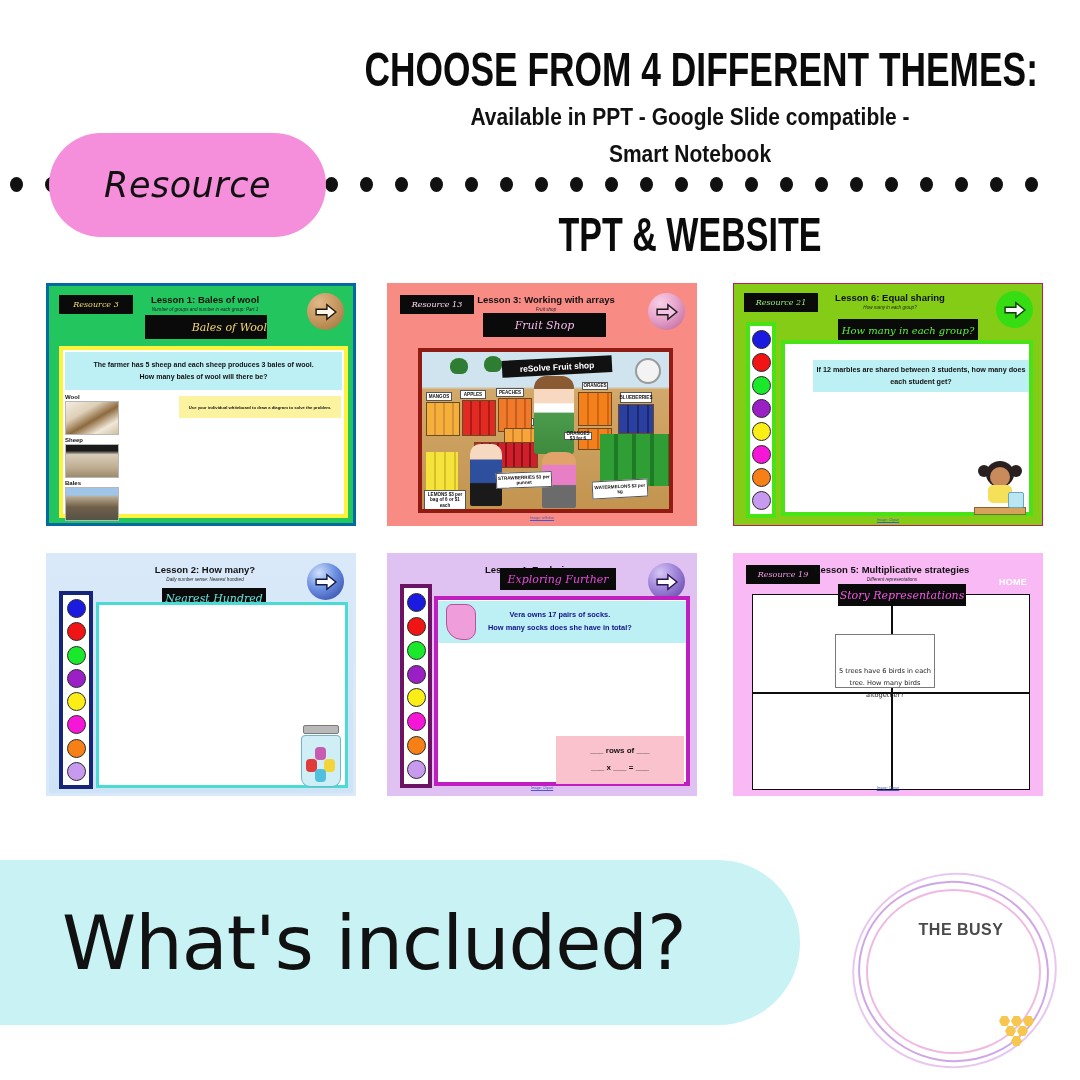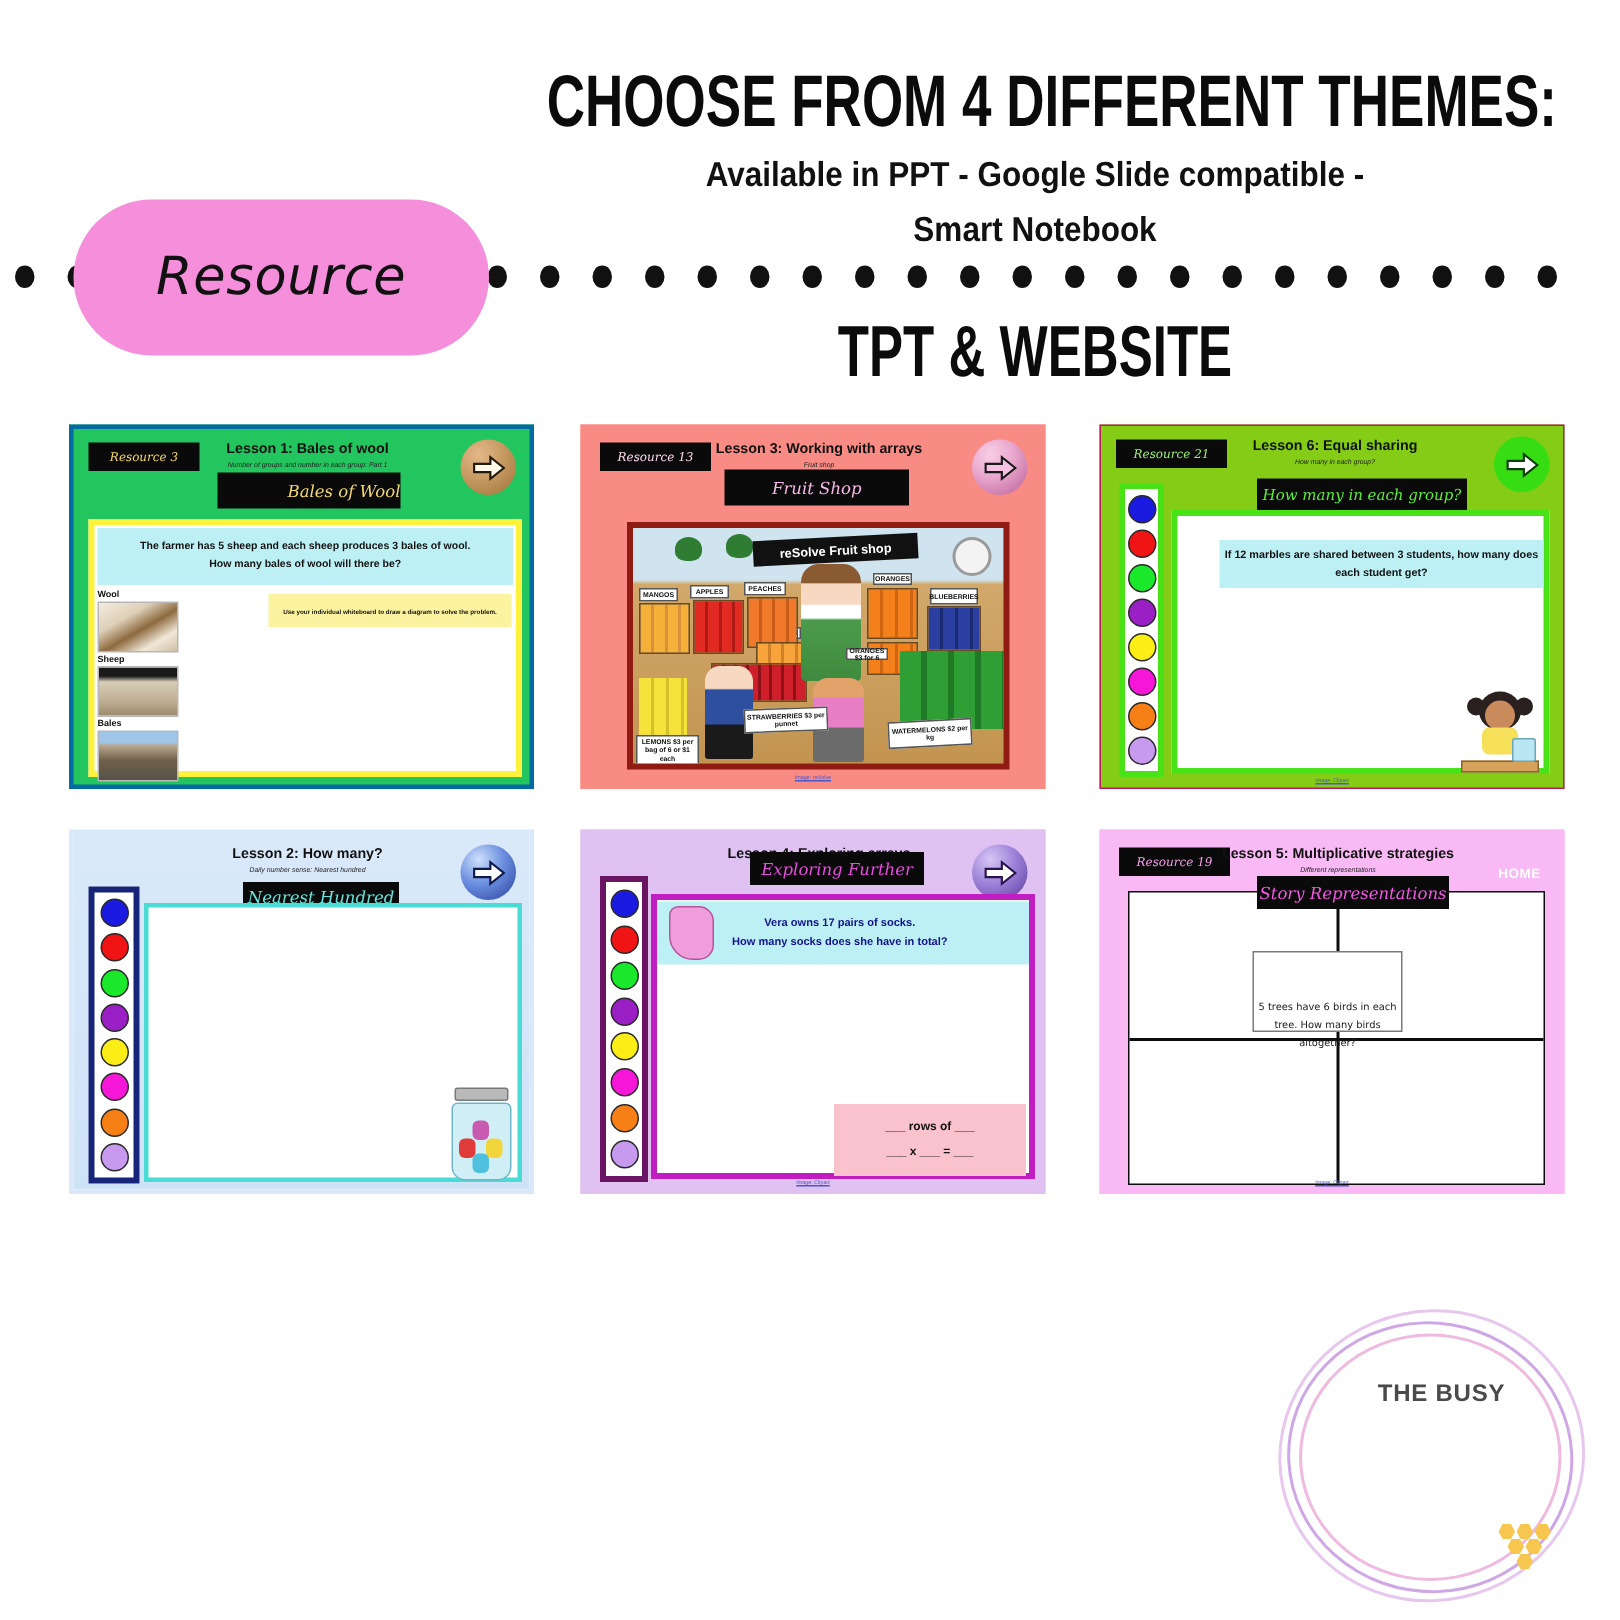--- a/index.html
+++ b/index.html
@@ -660,20 +660,23 @@
     <div class="storycard">
       <p>5 trees have 6 birds in each tree. How many birds altogether?</p>
     </div>
 
     <div class="credit">Image: Clipart</div>
   </div>
 
 </div>
 
 <div id="footer">
+  <div id="wi-band">
+    <span class="wi-text">What's included?</span>
+  </div>
 
   <div id="logo">
     <div class="logo-ring"></div>
     <div class="logo-ring2"></div>
     <div class="logo-ring3"></div>
     <div class="logo-busy">THE BUSY</div>
     <div class="honeycomb">
       <i class="hc" style="left:0;top:0;"></i>
       <i class="hc" style="left:12px;top:0;"></i>
       <i class="hc" style="left:24px;top:0;"></i>

